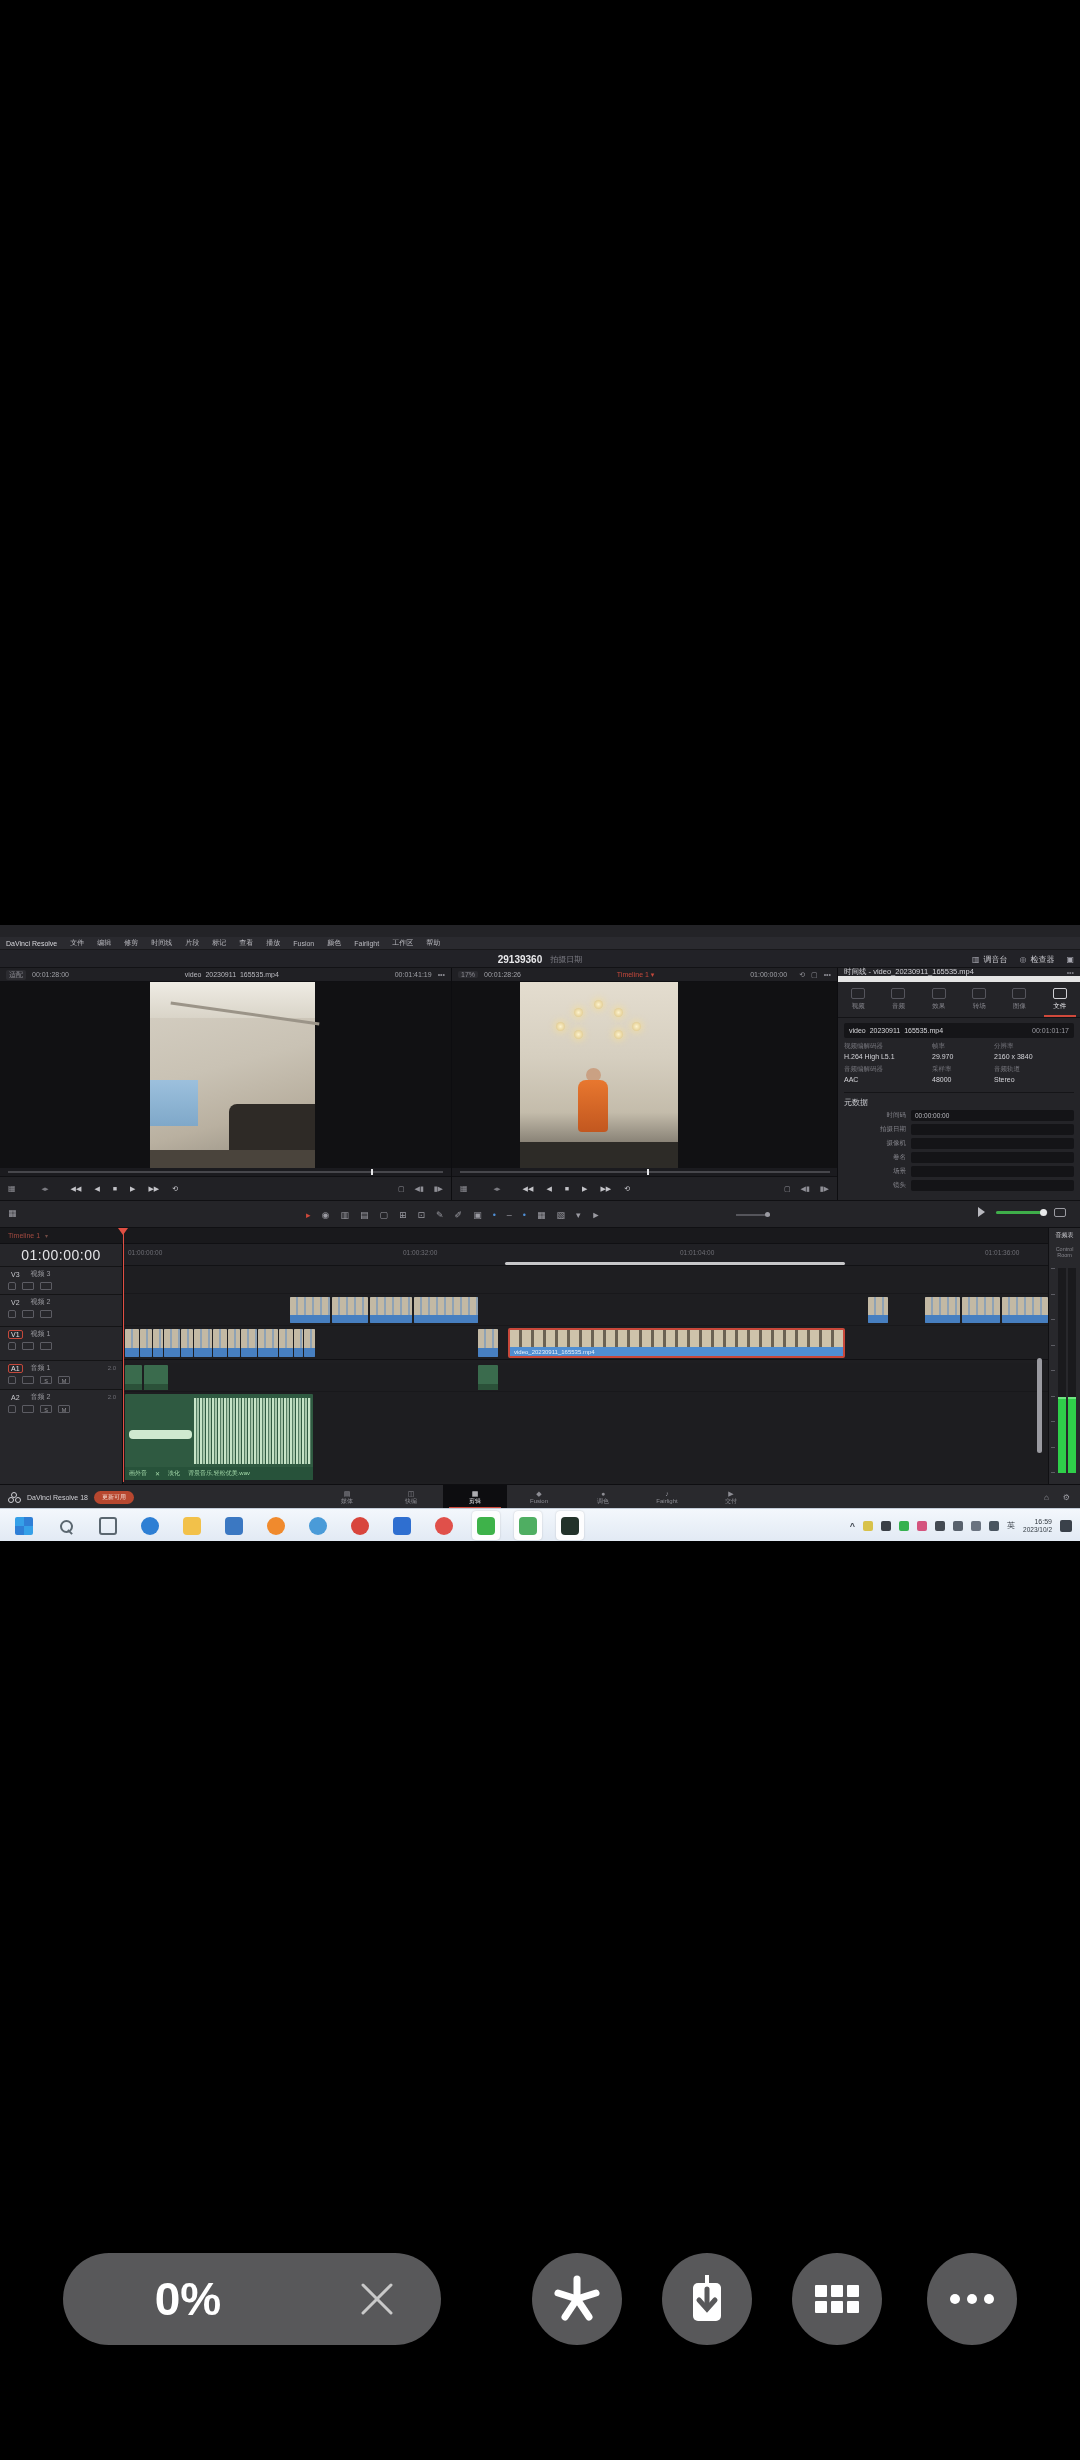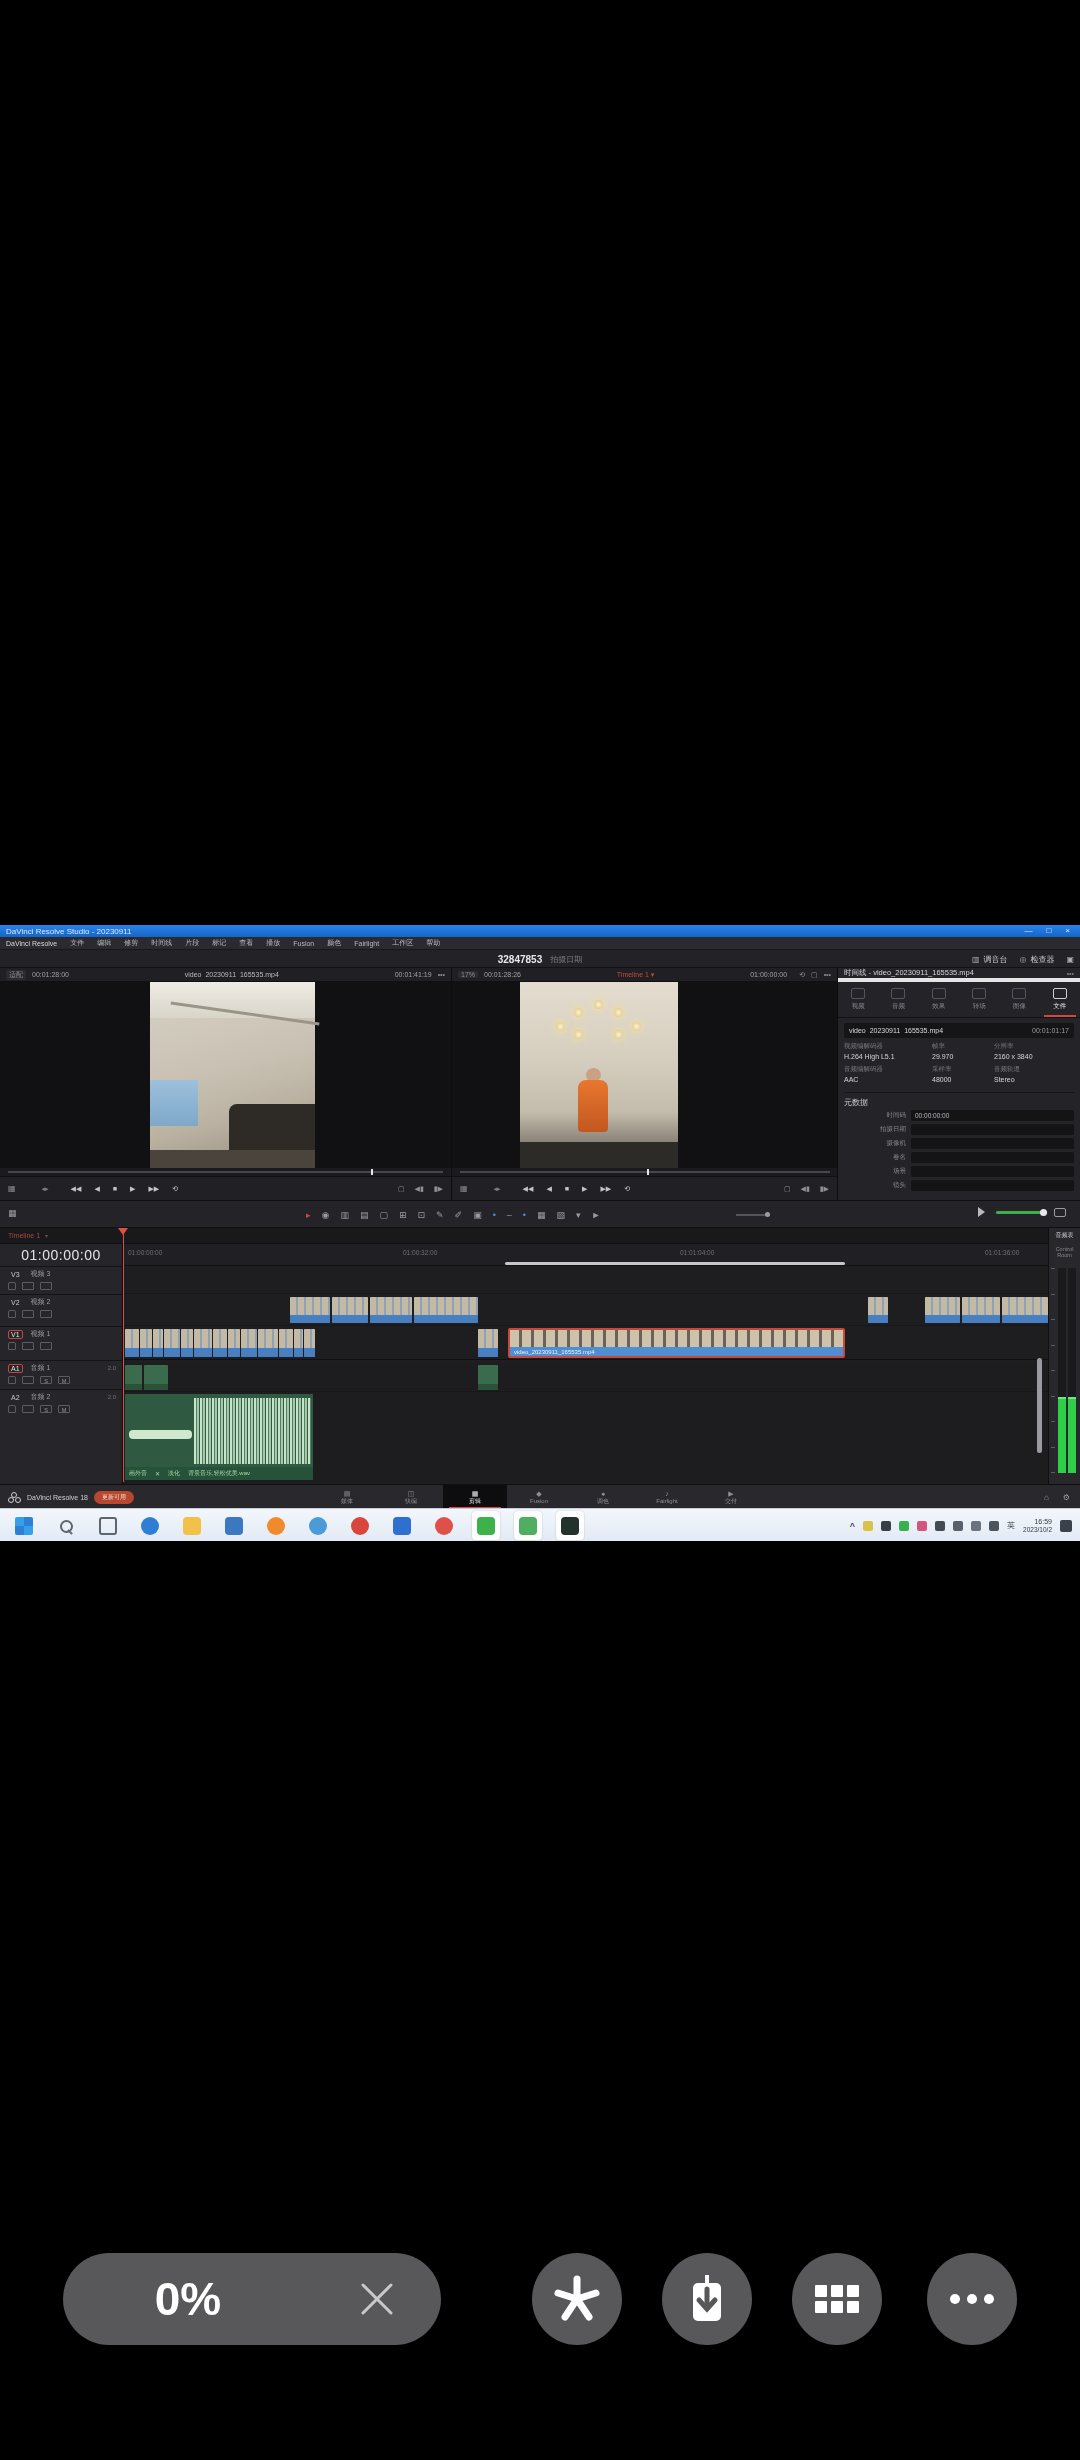--- a/index.html
+++ b/index.html
@@ -55,21 +55,21 @@
   .transport{height:24px;background:#212125;display:flex;align-items:center;padding:0 8px;border-top:1px solid #101013;}
   .transport .lft{font-size:8px;color:#8f8f96;margin-right:26px;}
   .transport .spd{font-size:7px;color:#7a7a80;margin-right:22px;}
   .transport .cluster{display:flex;gap:13px;align-items:center;}
   .transport .cluster span{font-size:7px;color:#c3c3c8;}
   .transport .rgt{margin-left:auto;display:flex;gap:10px;}
   .transport .rgt span{font-size:7px;color:#8f8f96;}
 
   
   #inspector{position:absolute;left:838px;top:43px;width:242px;height:232px;background:#242428;}
-  #insphead{height:14px;display:flex;align-items:center;padding:0 6px;border-bottom:4px solid #e5e5e5;}
+  #insphead{height:14px;display:flex;align-items:center;padding:0 6px;border-bottom:6px solid #e5e5e5;}
   #insphead .t{flex:1;font-size:7.5px;color:#d3d3d8;white-space:nowrap;overflow:hidden;}
   #insphead .m{font-size:7px;color:#7d7d84;}
   #insptabs{height:36px;display:flex;border-bottom:1px solid #131316;}
   .itab{flex:1;display:flex;flex-direction:column;align-items:center;justify-content:center;gap:3px;position:relative;}
   .itab .ibox{width:14px;height:11px;border:1px solid #6a6a72;border-radius:2px;opacity:.7;}
   .itab .ilbl{font-size:6.5px;color:#85858c;}
   .itab.active .ilbl{color:#e4e4e8;}
   .itab.active .ibox{border-color:#cfcfd4;opacity:1;}
   .itab.active::after{content:"";position:absolute;left:4px;right:4px;bottom:0;height:2px;background:#d0493b;}
   #fileRow{margin:5px 6px 0;height:15px;background:#151518;border-radius:2px;display:flex;align-items:center;padding:0 5px;}
@@ -208,49 +208,41 @@
   #moreglyph{display:flex;gap:7px;}
   #moreglyph i{width:10px;height:10px;border-radius:50%;background:#fff;}
 </style>
 </head>
 <body>
 
 <div id="phone">
 
   <div id="window">
 
-    <div id="titlebar">
-      <span class="t">DaVinci Resolve Studio - 20230911</span>
-      <span class="wc" id="winctrl">
-          <span>—</span>
-          <span>□</span>
-          <span>×</span>
-        </span>
-    </div>
 
     <div id="menubar">
         <span class="app">DaVinci Resolve</span>
         <span>文件</span>
         <span>编辑</span>
         <span>修剪</span>
         <span>时间线</span>
         <span>片段</span>
         <span>标记</span>
         <span>查看</span>
         <span>播放</span>
         <span>Fusion</span>
         <span>颜色</span>
         <span>Fairlight</span>
         <span>工作区</span>
         <span>帮助</span>
       </div>
 
     <div id="appheader">
       <div id="proj">
-        <span class="p">32847853</span>
+        <span class="p">29139360</span>
         <span class="s">拍摄日期</span>
       </div>
       <div id="headbtns">
           <span class="hb">
             <span class="ic">▥</span>
             <span>调音台</span>
           </span>
           <span class="hb">
             <span class="ic">◎</span>
             <span>检查器</span>

